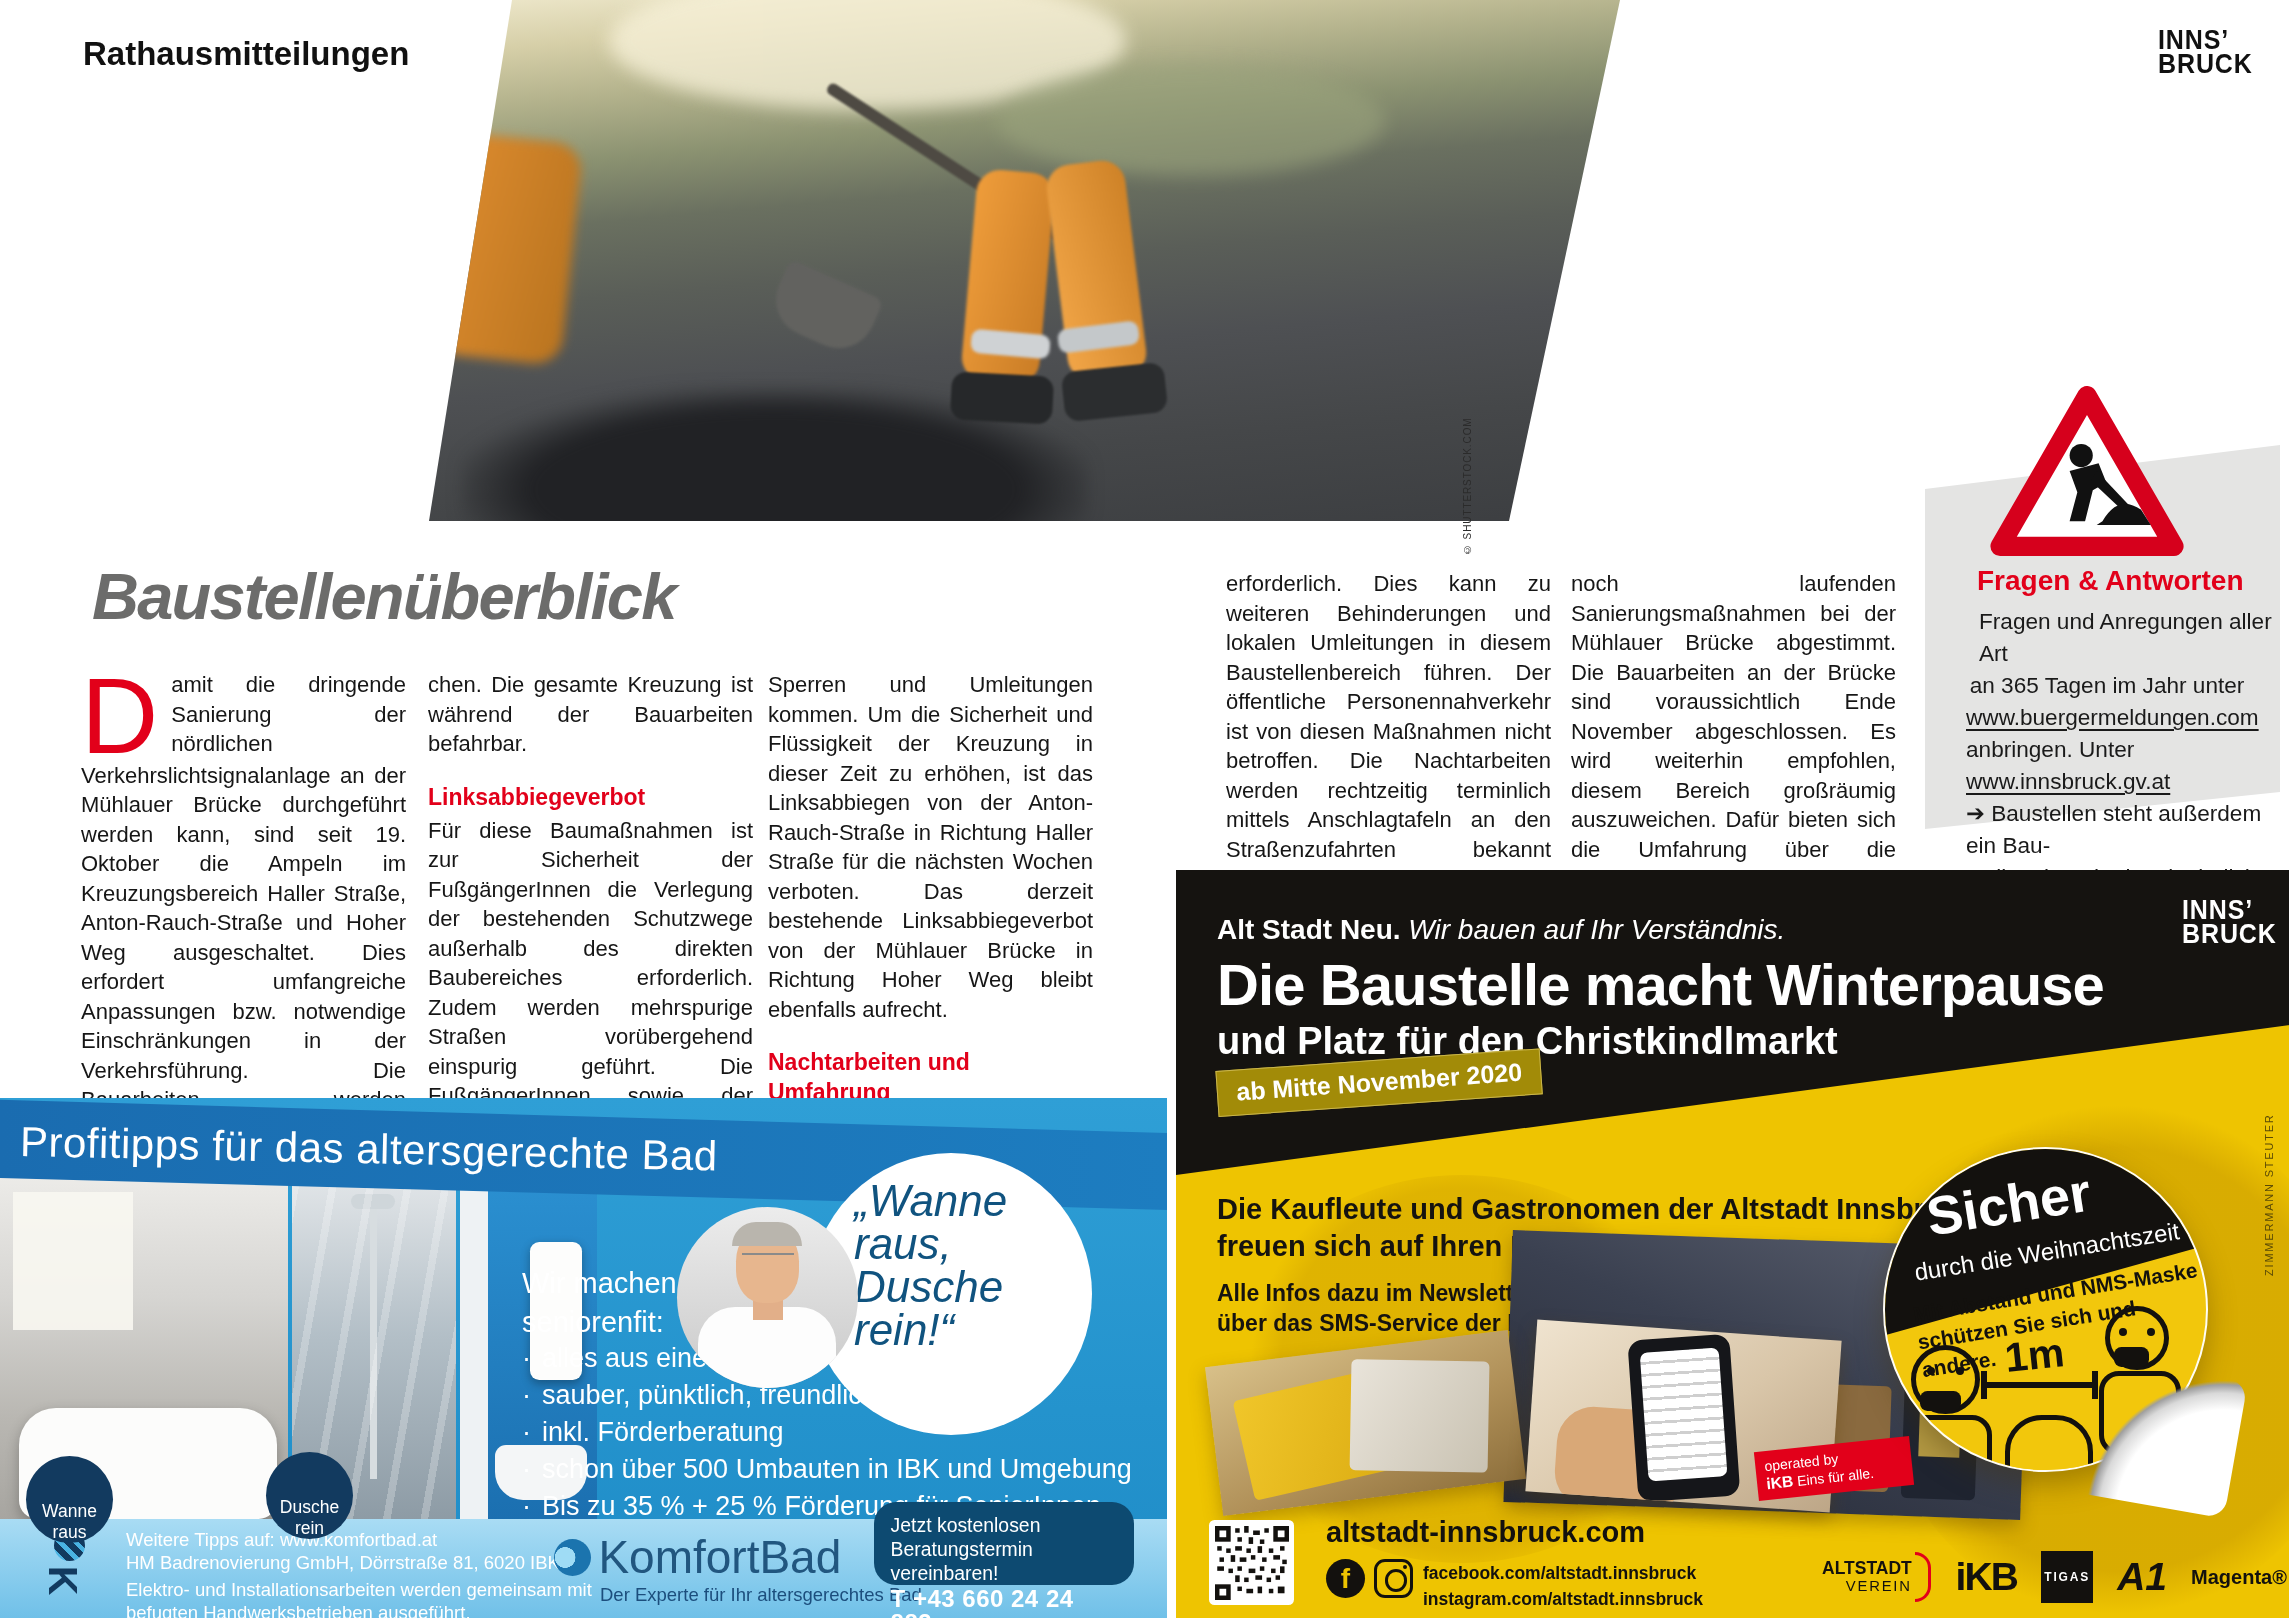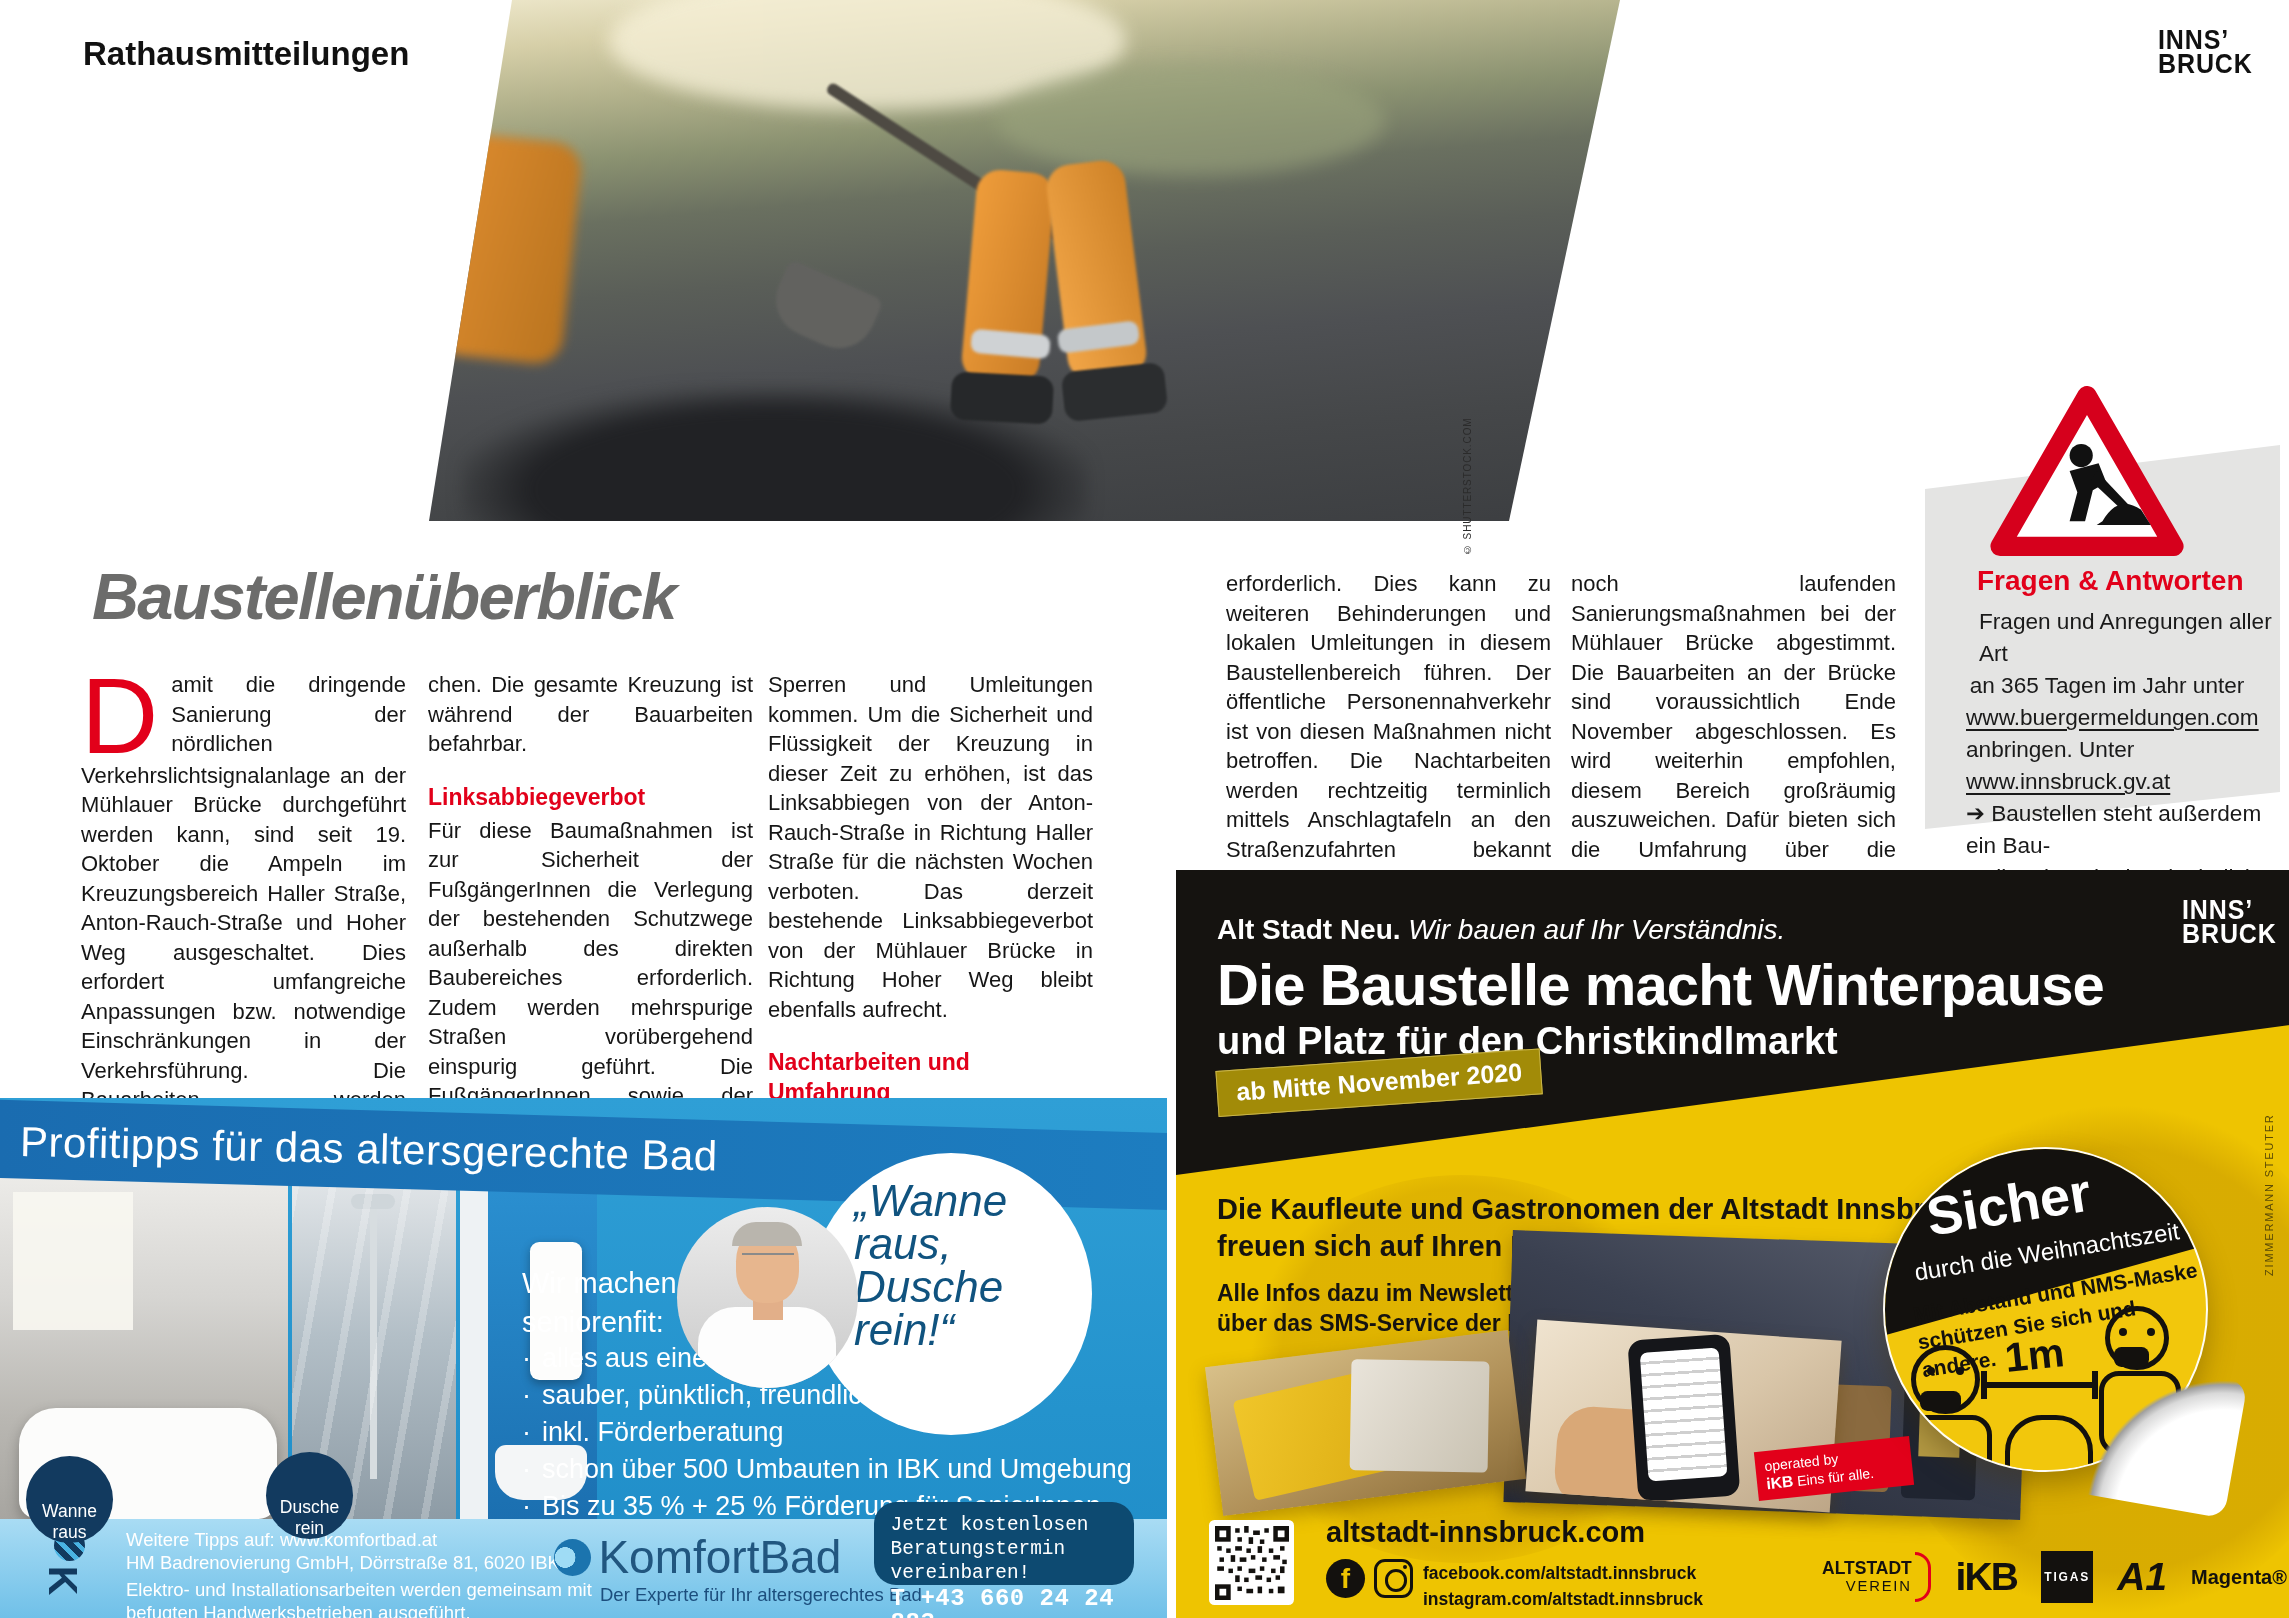--- a/index.html
+++ b/index.html
@@ -82,21 +82,21 @@
   .portrait .shirt{position:absolute;left:21px;top:100px;width:138px;height:92px;background:#fdfdfd;border-radius:37px 37px 0 0;}
   .portrait .neck{position:absolute;left:76px;top:85px;width:29.5px;height:28px;background:#e2af89;}
   .portrait .headp{position:absolute;left:59px;top:20px;width:63px;height:76px;background:#e7b68e;border-radius:45% 45% 42% 42%;}
   .portrait .hair{position:absolute;left:55px;top:14.8px;width:70px;height:24px;background:#b9b5ad;border-radius:37px 37px 0 0;}
   .portrait .glasses{position:absolute;left:65px;top:46px;width:52px;height:11px;border-top:2.8px solid #8a8a8a;}
   .bad-intro{position:absolute;left:522px;top:166px;color:#fff;font-size:29px;line-height:39px;}
   .bad-bullets{position:absolute;left:522px;top:242px;color:#fff;font-size:27px;line-height:37px;}
   .bad-bullets .dot{display:inline-block;width:20px;}
   .bad-attrib{position:absolute;left:522px;top:434px;color:#fff;font-size:20px;}
   .bad-cta{position:absolute;left:874px;top:404px;width:260px;height:83px;background:#0d4a71;border-radius:22px;
-           color:#fff;padding:11px 16.6px;box-sizing:border-box;font-size:19.4px;line-height:24px;z-index:7;font-family:Liberation Mono, monospace;}
+           color:#fff;padding:11px 16.6px;box-sizing:border-box;font-size:19.4px;line-height:24px;z-index:7;}
   .bad-cta .phone{font-size:24px;font-weight:800;letter-spacing:0.5px;margin-top:1.8px;}
   .bad-footer{position:absolute;left:0;top:421px;width:1167px;height:100px;background:linear-gradient(180deg,#a9dcf4,#6fc0e8);z-index:5;}
   .drop-logo{position:absolute;left:41px;top:7.4px;width:59px;height:85px;}
   .drop{position:absolute;left:13px;top:3.7px;width:31px;height:31px;background:repeating-linear-gradient(180deg,#123a5f 0 6.5px,#4ab3e2 6.5px 11px);border-radius:0 50% 50% 50%;transform:rotate(45deg);}
   .drop-k{position:absolute;left:7.4px;top:31px;font-size:41px;font-weight:800;color:#123a5f;transform:rotate(90deg);}
   .bad-footer-text{position:absolute;left:126px;top:9.2px;color:#fff;font-size:18.5px;line-height:23px;}
   .bad-footer-text .gap{margin-top:3.7px;}
   .kb-logo{position:absolute;left:554px;top:11px;color:#21567f;font-size:46px;letter-spacing:0;display:flex;align-items:center;}
   .kb-icon{width:37px;height:37px;border-radius:50%;background:radial-gradient(circle at 30% 50%,#9fdcf5 0 32%,#1b74ae 33% 100%);margin-right:7.4px;}
   .kb-tagline{position:absolute;left:600px;top:65px;color:#1c4e7d;font-size:18.5px;}

